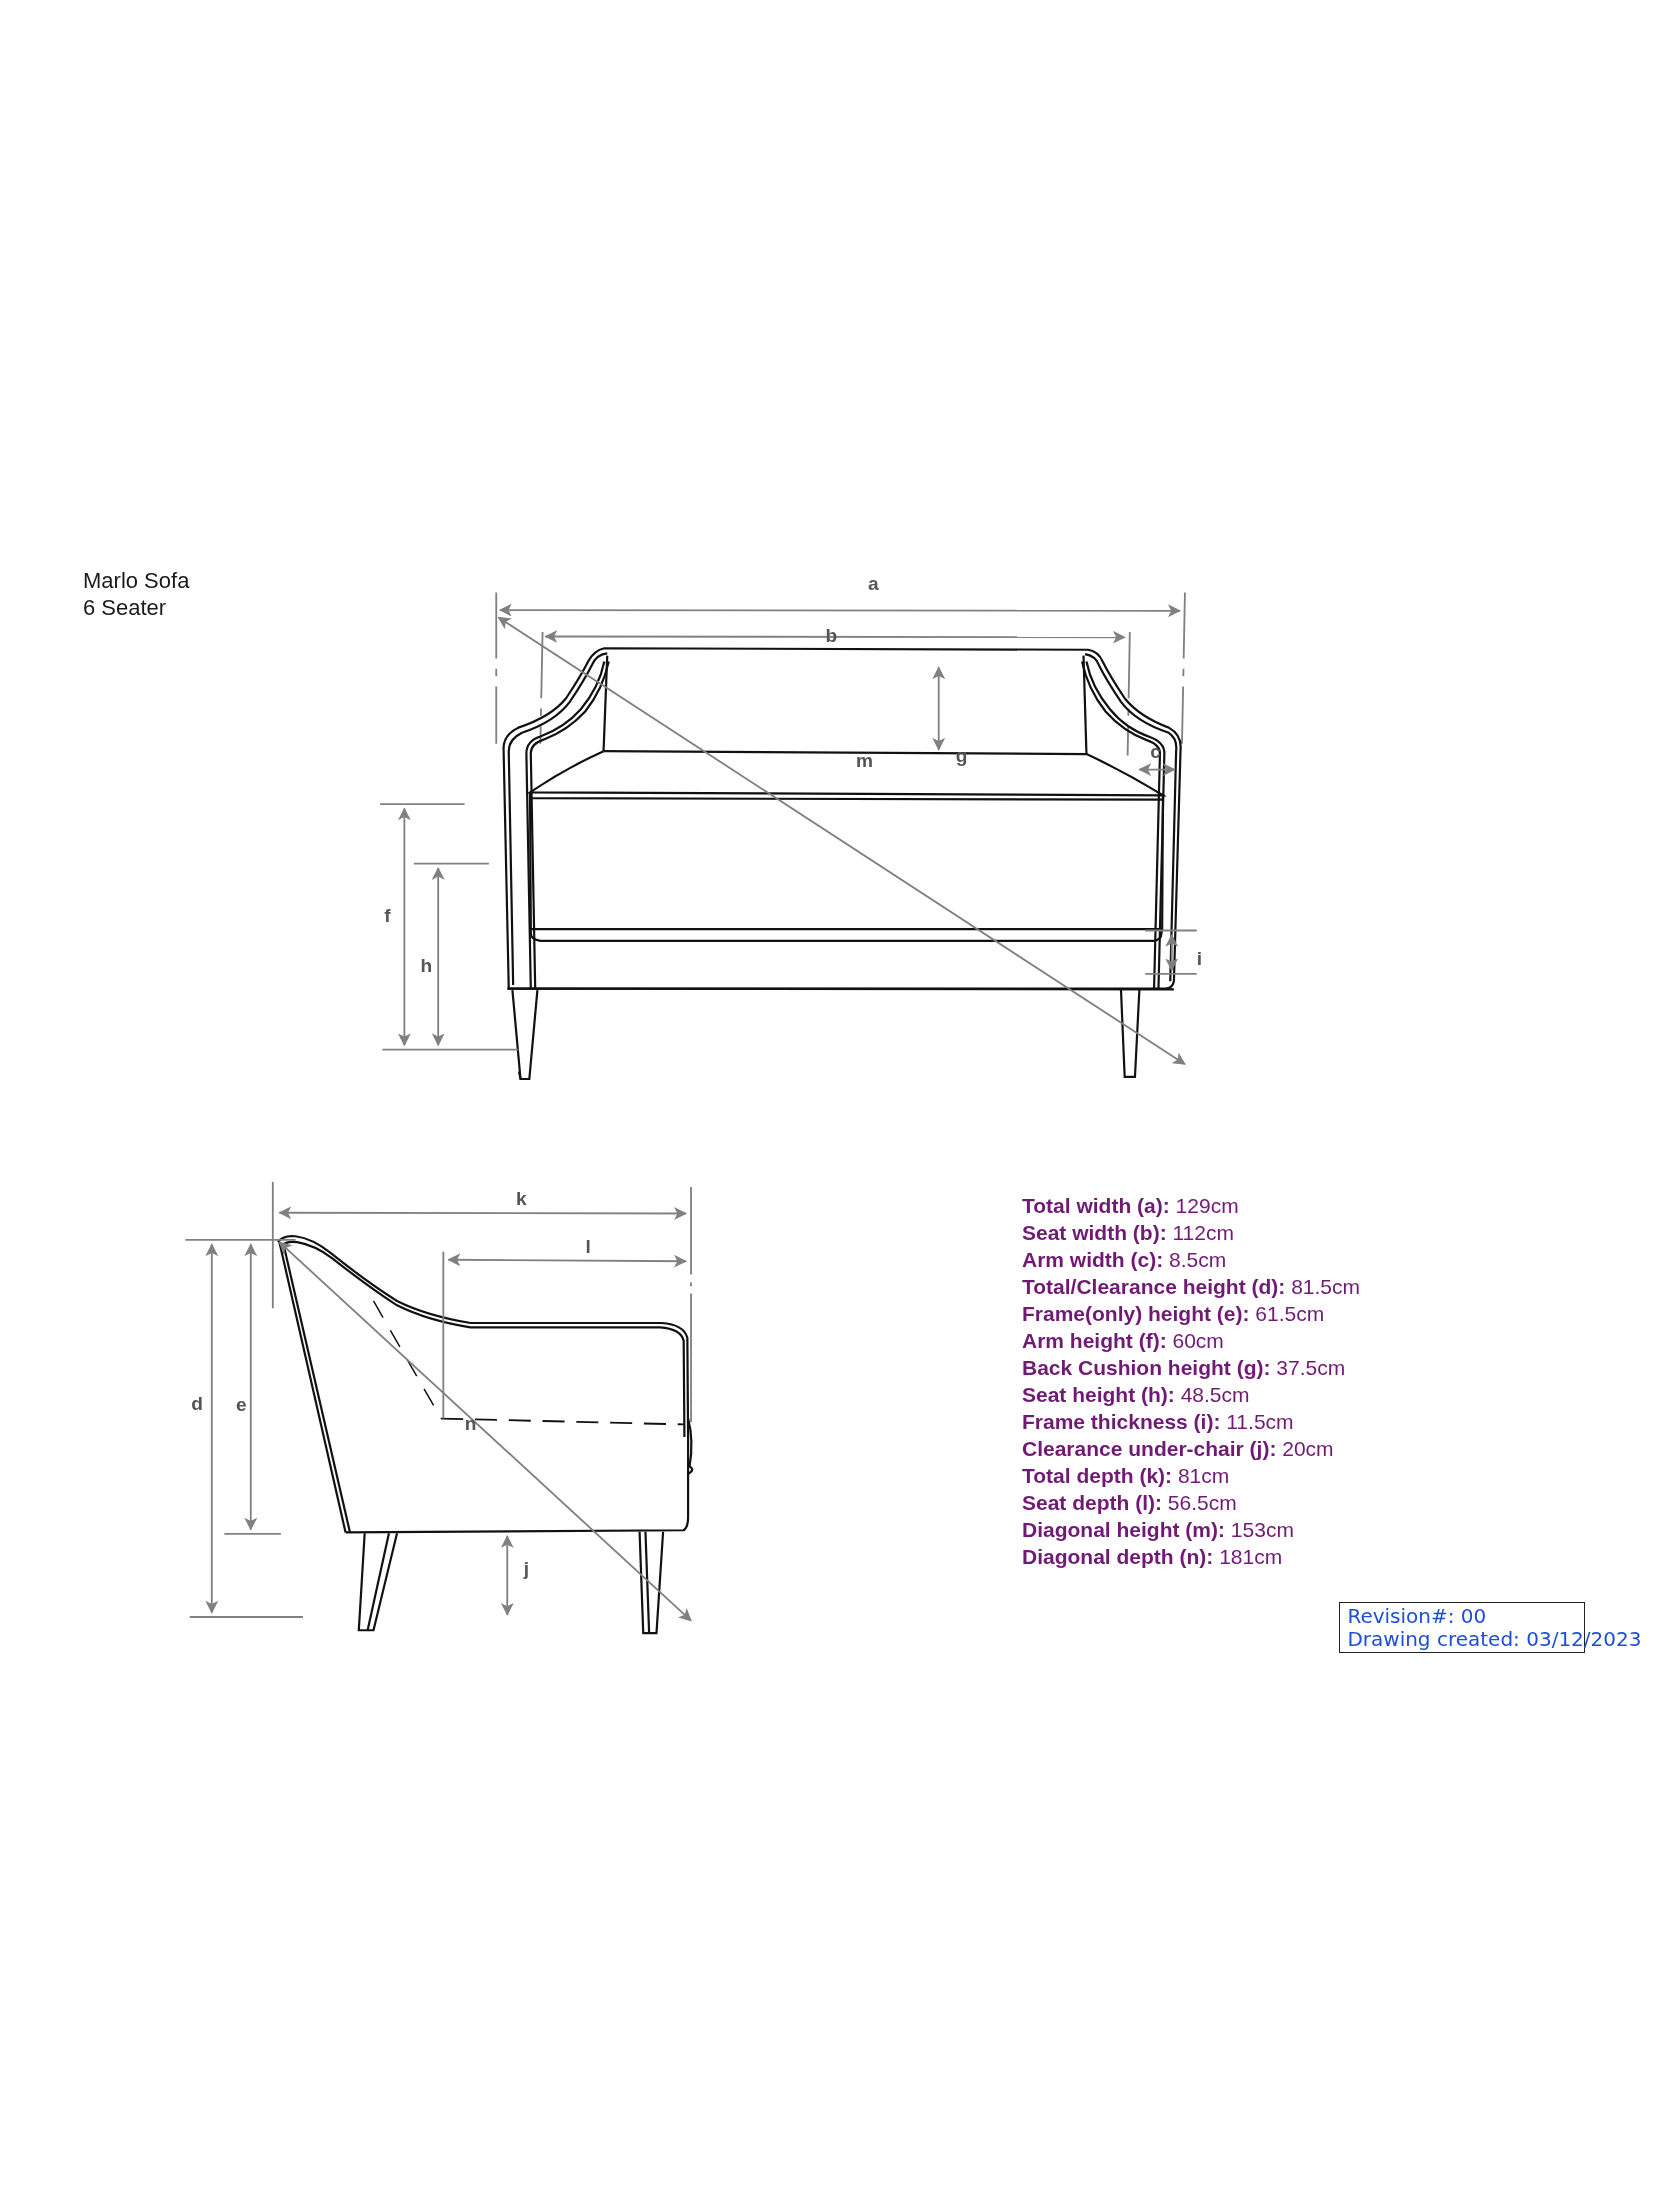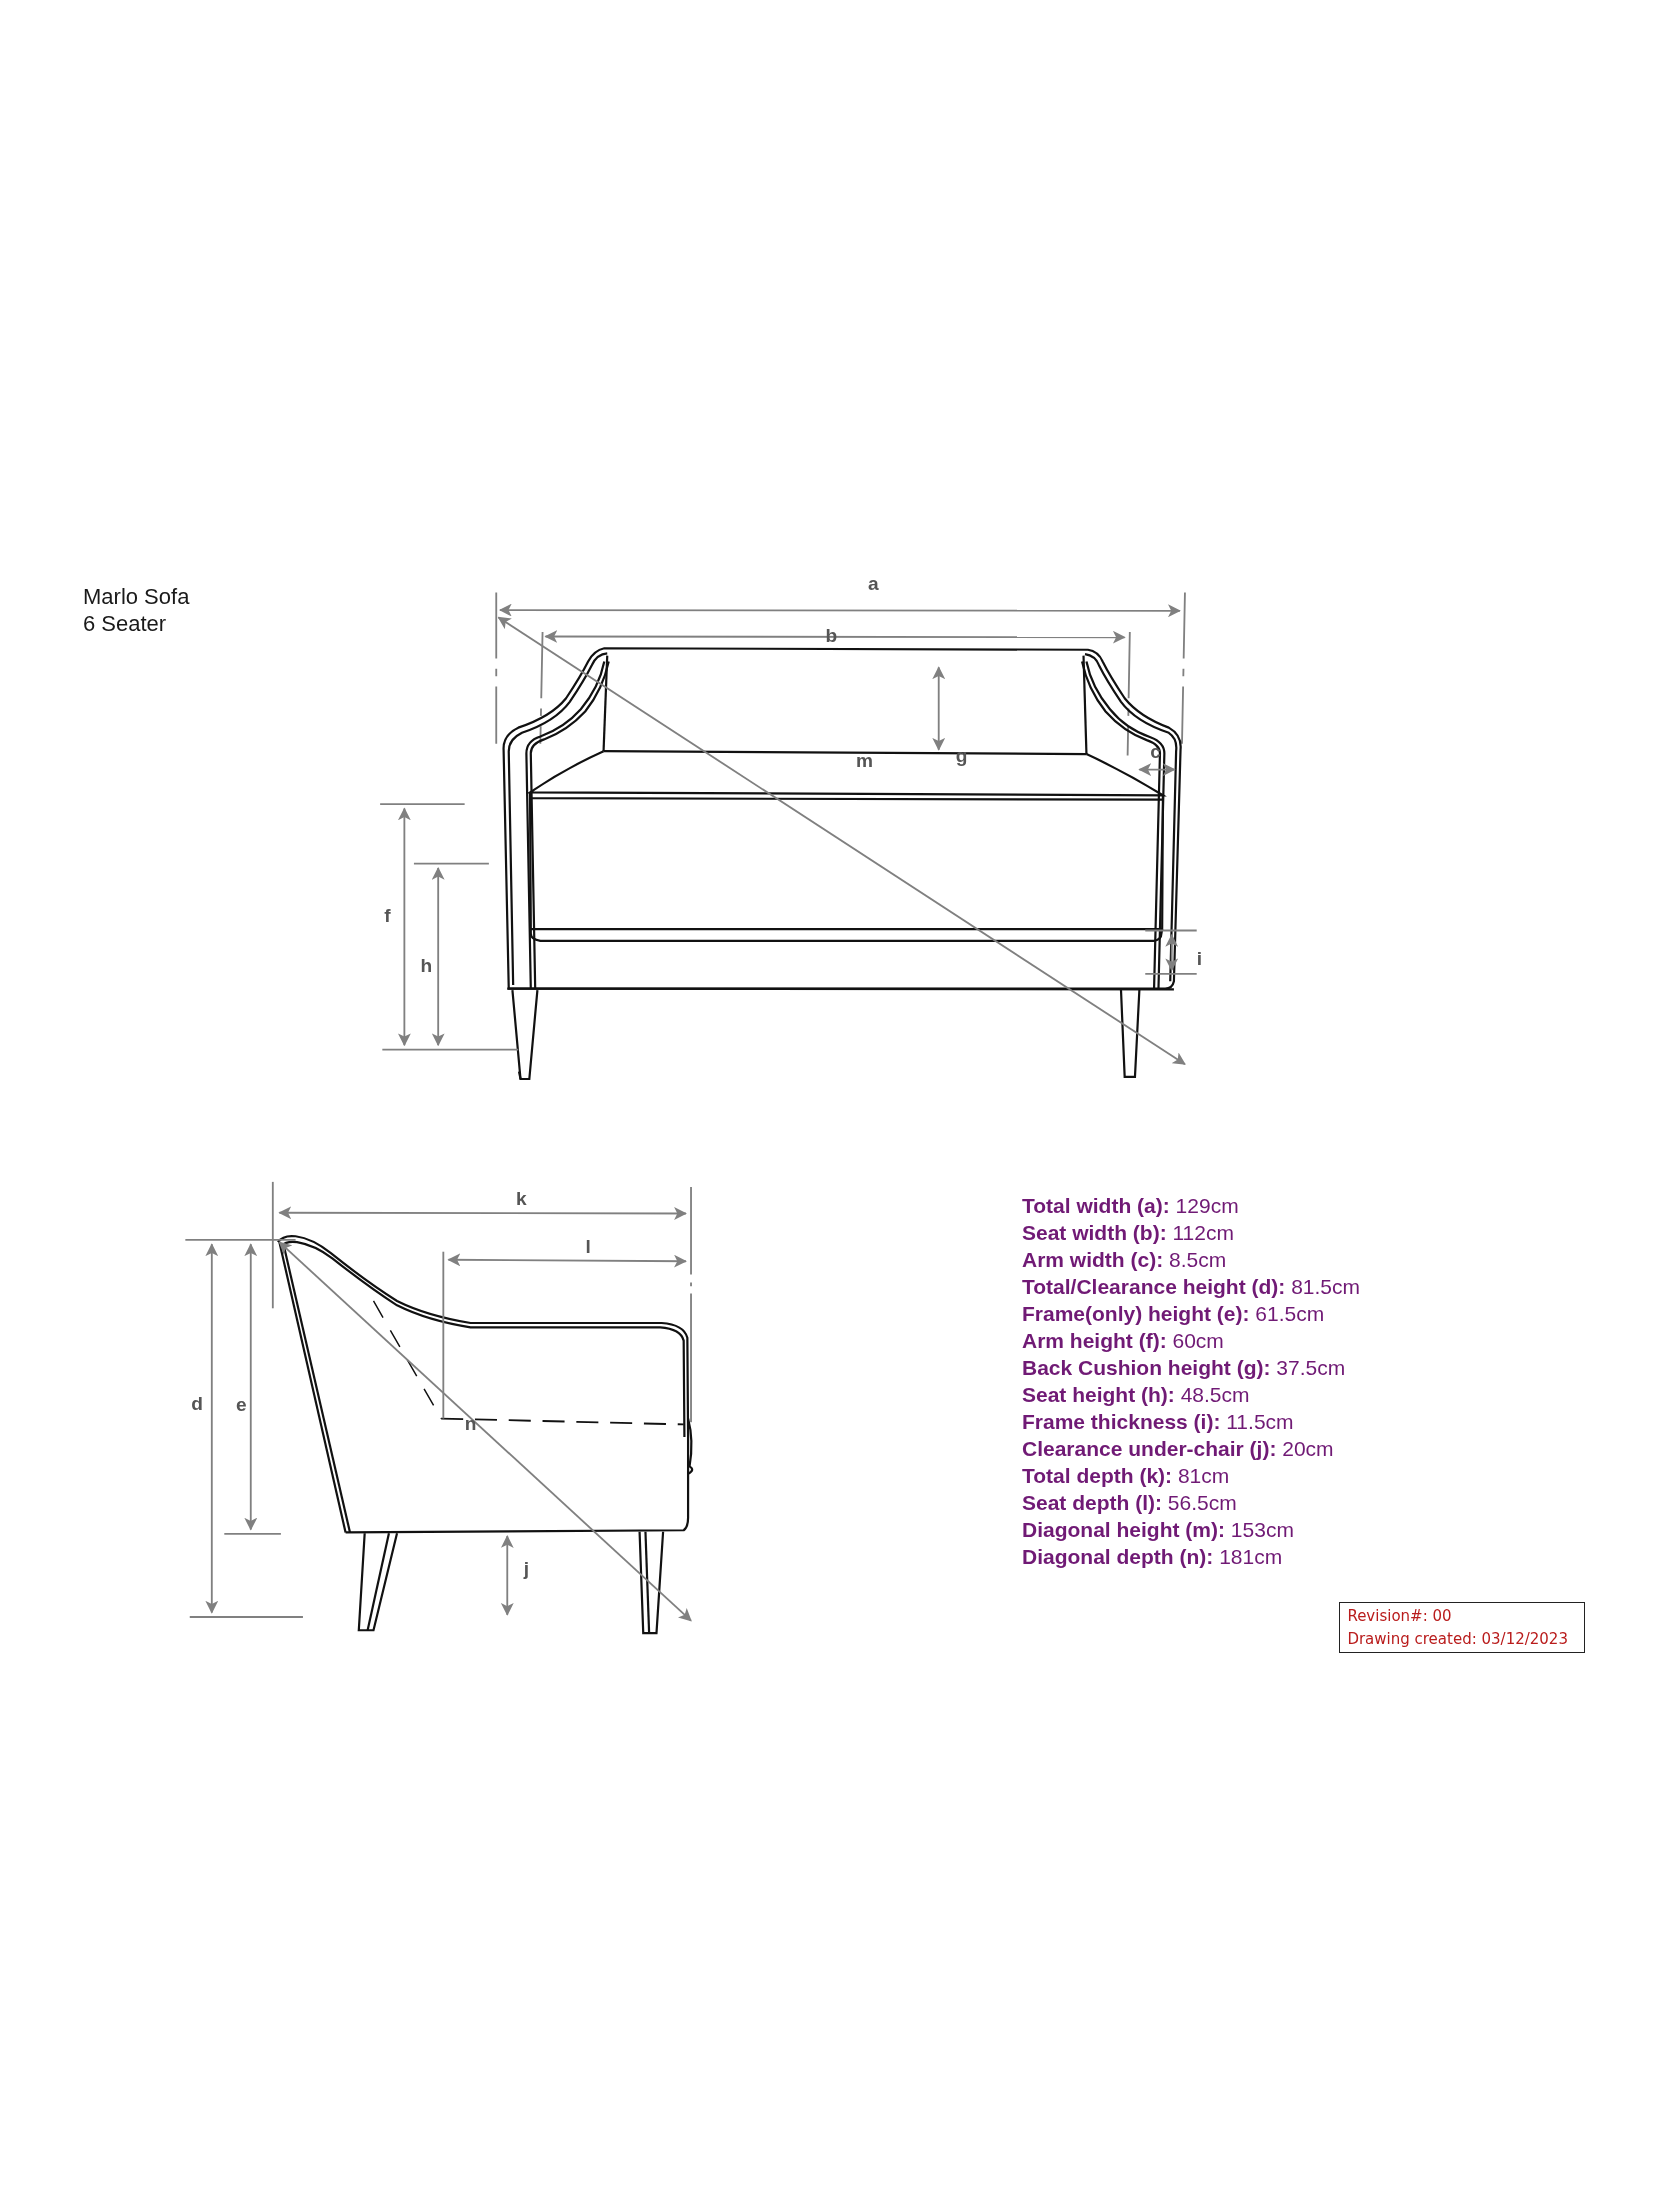--- a/index.html
+++ b/index.html
@@ -1,24 +1,24 @@
 <!DOCTYPE html>
 <html style="font-size:11.8px"><head>
 <meta charset="utf-8">
 <style>
   html, body { margin:0; padding:0; background:#ffffff; }
   body { width:1654px; height:2205px; position:relative; overflow:hidden; font-family:"Liberation Sans", sans-serif; }
-  .title { position:absolute; left:83px; top:584px; font-size:22px; line-height:26.5px; color:#1a1a1a; }
+  .title { position:absolute; left:83px; top:568px; font-size:22px; line-height:26.5px; color:#1a1a1a; }
   .title div { white-space:nowrap; }
   svg.drawing { position:absolute; left:0; top:0; }
   .dim-label { font-family:"Liberation Sans", sans-serif; font-weight:bold; font-size:26px; fill:#555555; }
   .specs { position:absolute; left:1022px; top:1192px; font-size:21px; line-height:27px; color:#701a75; }
   .spec-row { white-space:nowrap; }
   .spec-row .k { font-weight:bold; }
-  .revision { position:absolute; left:1339px; top:1602px; width:246px; height:51px; border:1.8px solid #222; box-sizing:border-box; padding:1.5px 7.4px; font-family:"DejaVu Sans", sans-serif; font-size:15px; line-height:23px; color:#b91c1c; }
+  .revision { position:absolute; left:1339px; top:1602px; width:246px; height:51px; border:1.8px solid #222; box-sizing:border-box; padding:1.5px 7.4px; font-family:"DejaVu Sans", sans-serif; font-size:20px; line-height:23px; color:#1d4ed8; }
   .revision div { white-space:nowrap; }
 </style>
 </head>
 <body>
 
 <div class="title">
   <div>Marlo Sofa</div>
   <div>6 Seater</div>
 </div>
 

